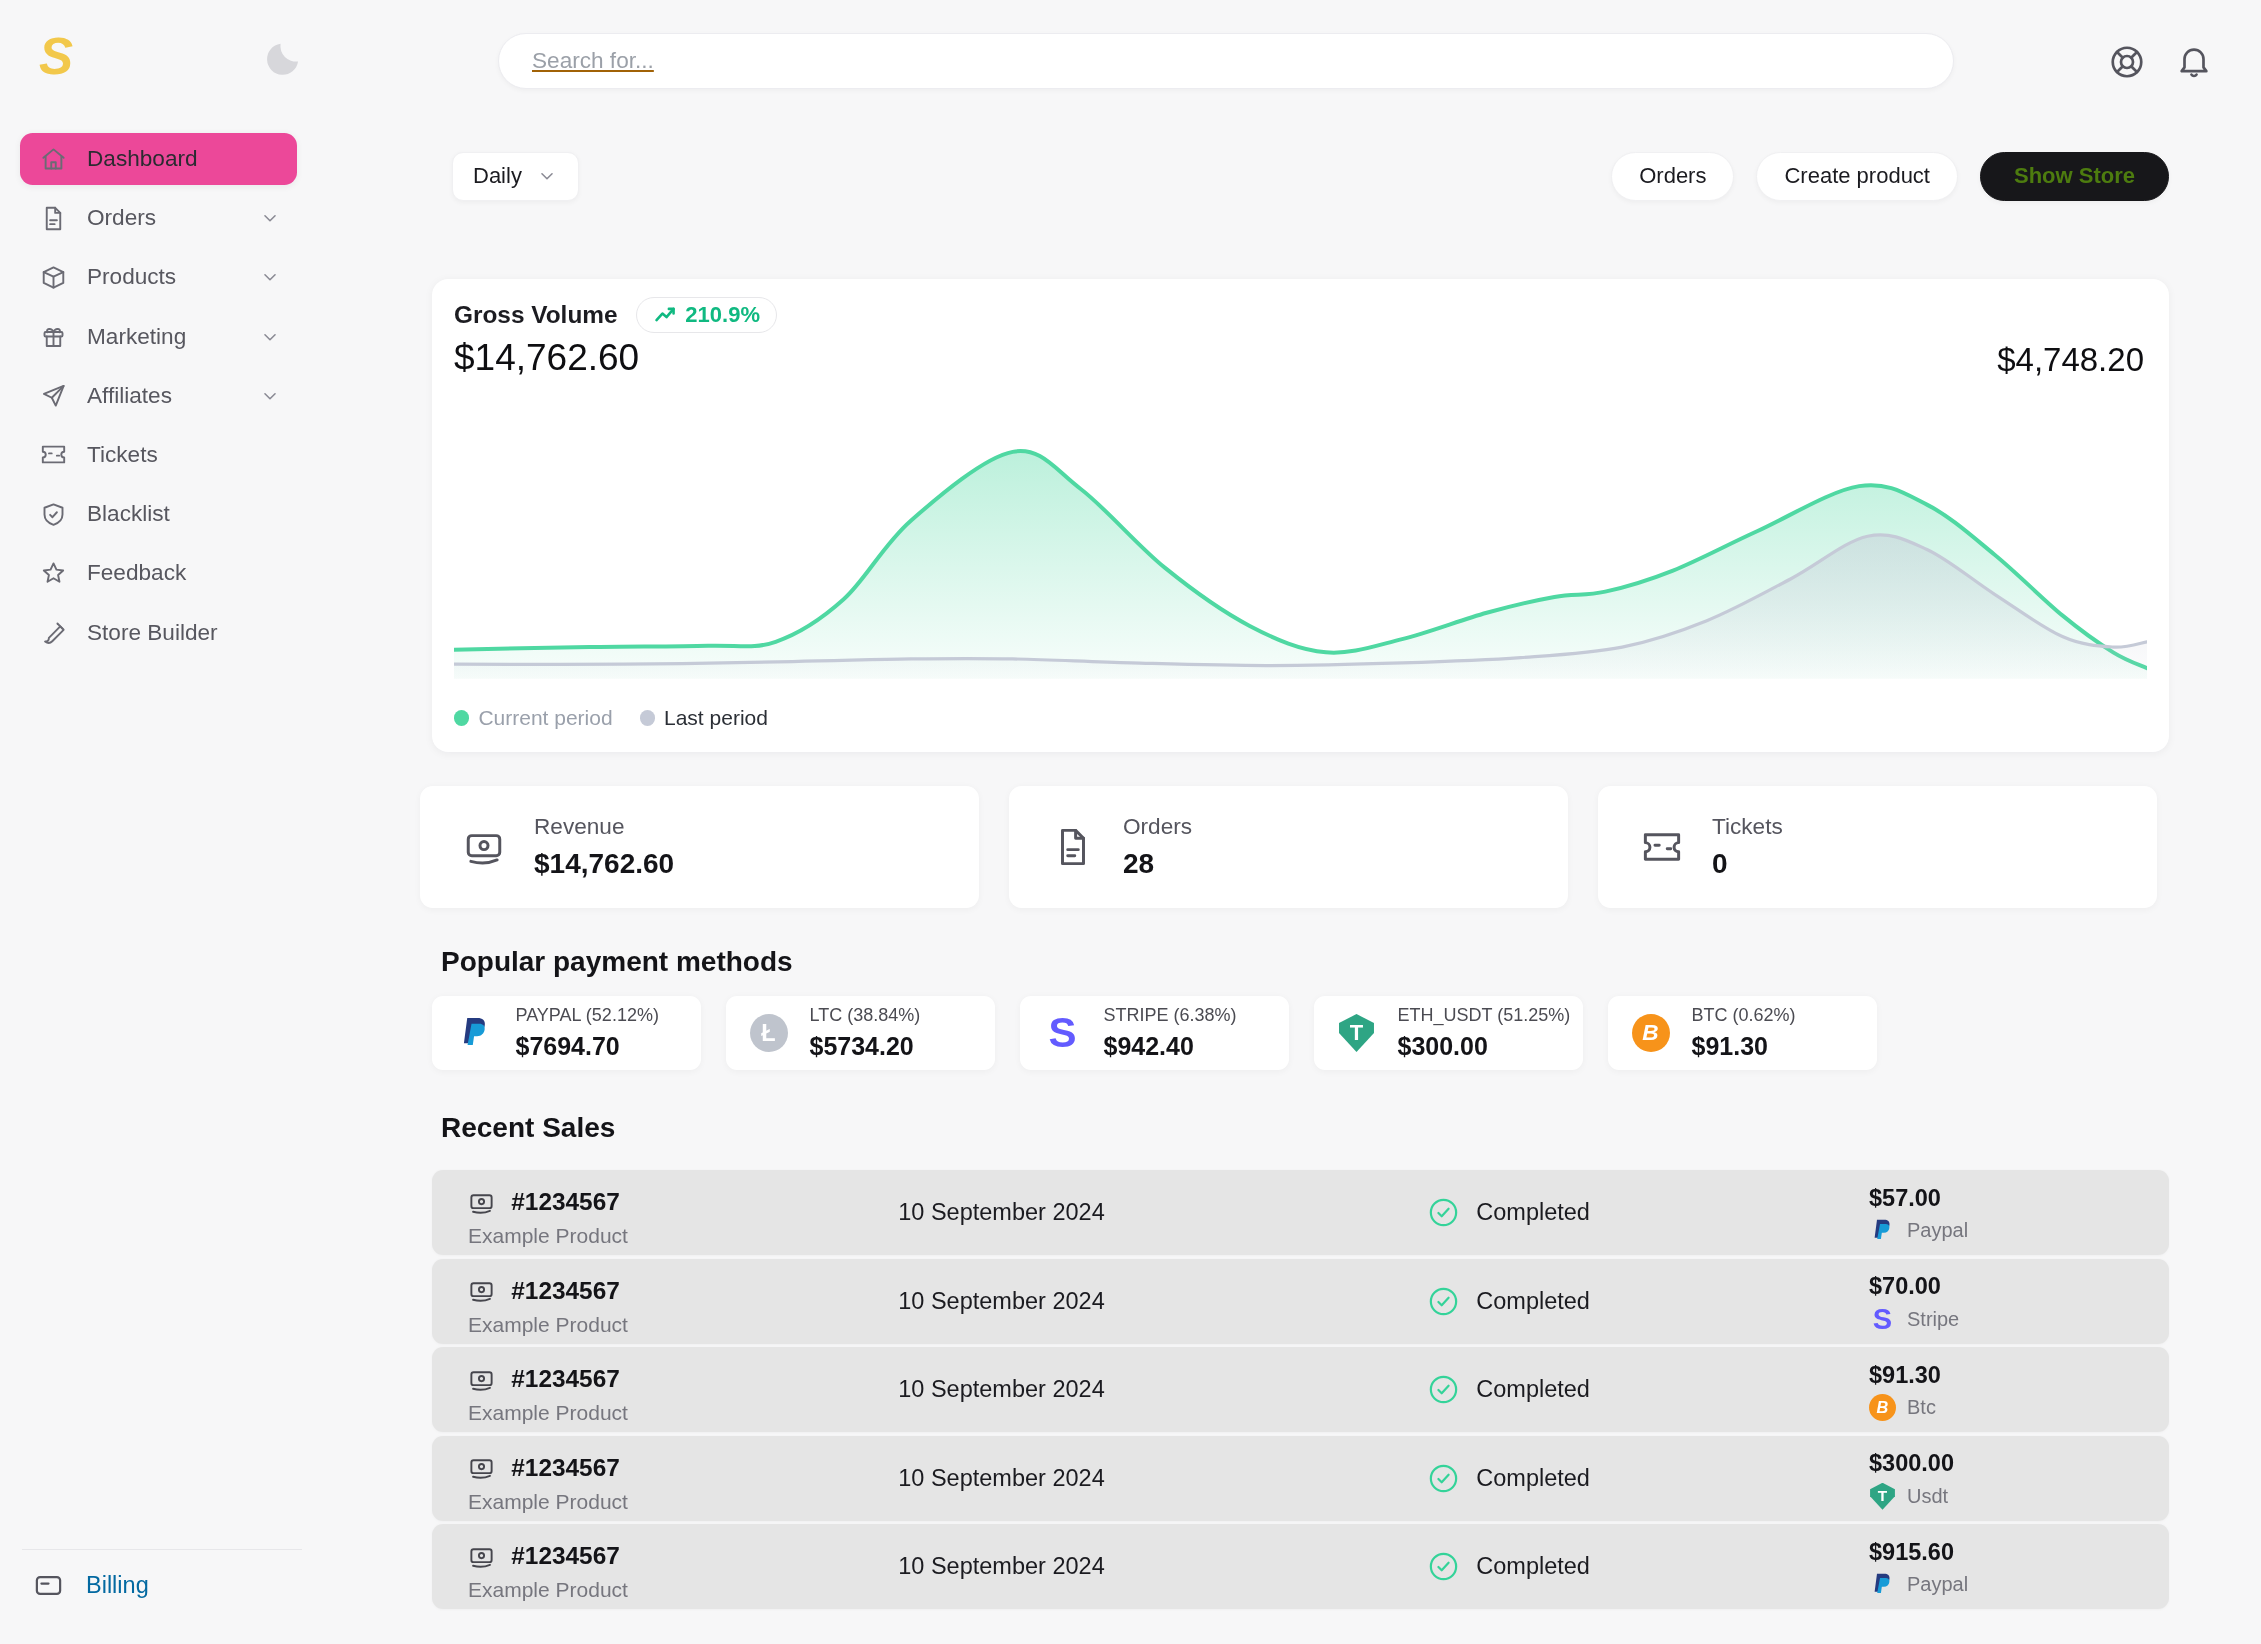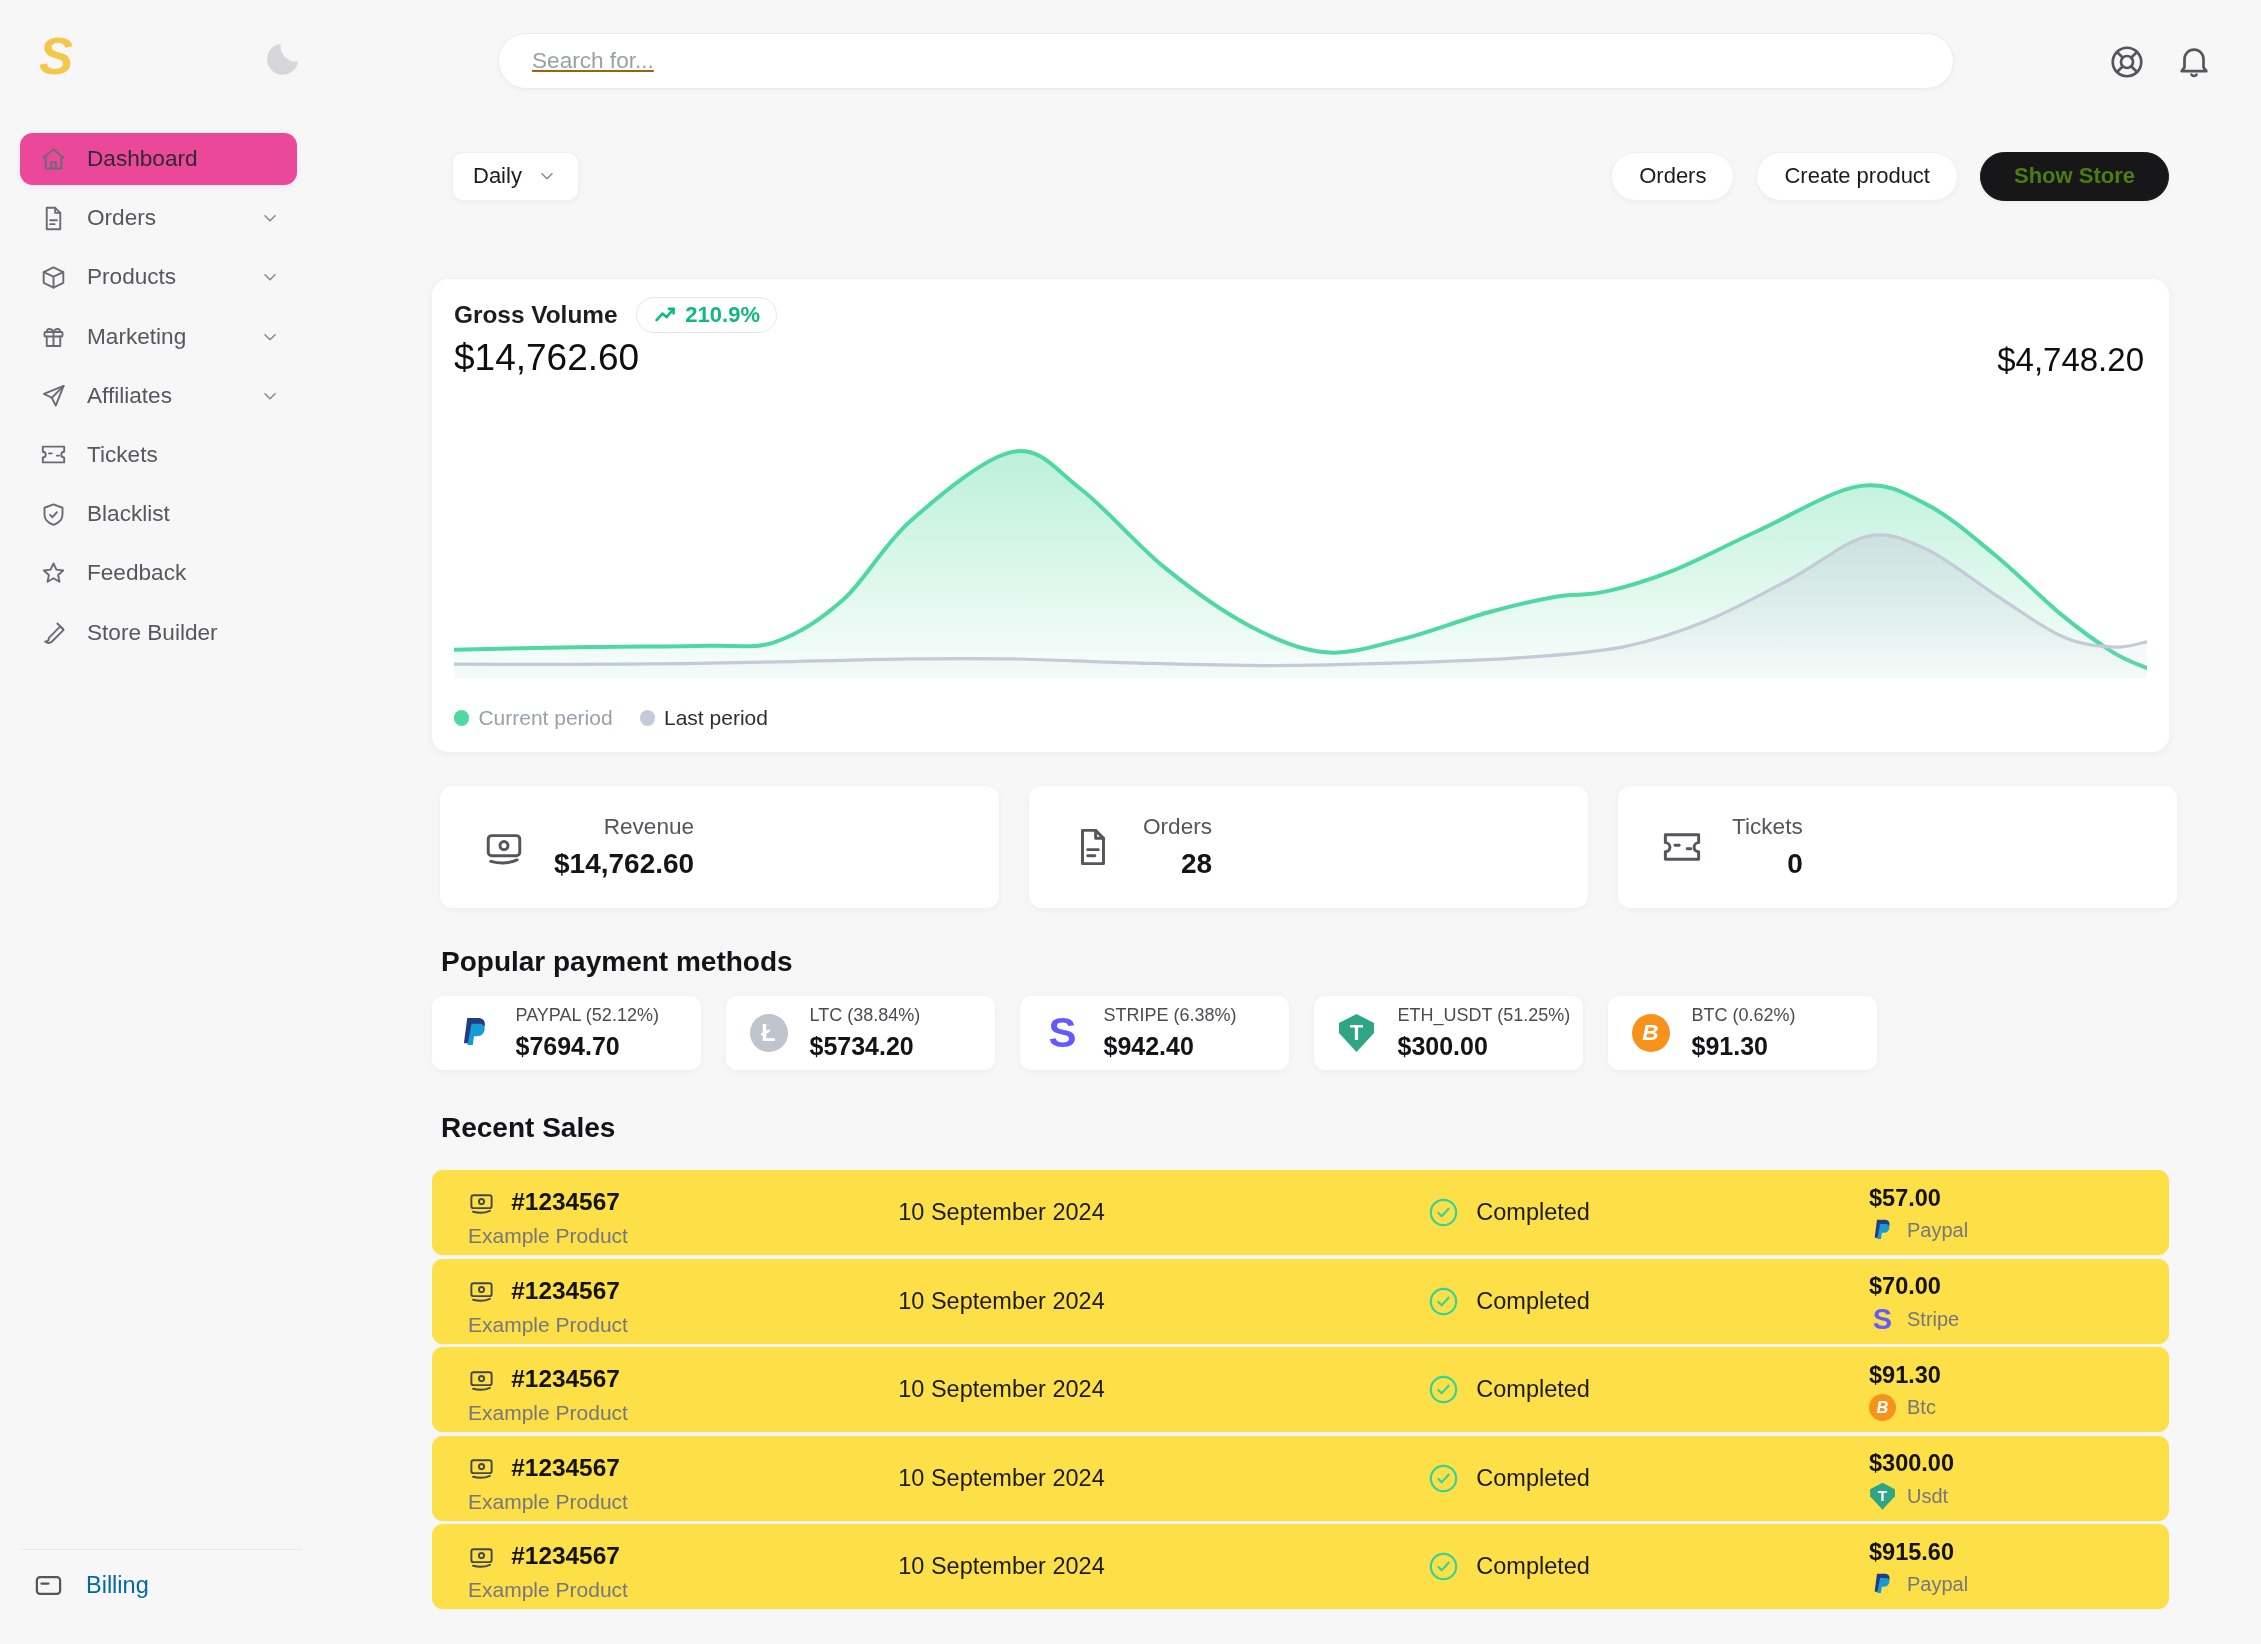--- a/index.html
+++ b/index.html
@@ -69,21 +69,21 @@
   .gv-value2{position:absolute;right:25px;top:62px;font-size:33px;font-weight:500;color:#0e0e11;}
   .gv-plot{position:absolute;left:22px;right:22px;top:125px;height:282px;}
   .gv-plot svg{width:100%;height:100%;display:block;}
   .legend{position:absolute;left:22px;bottom:22px;display:flex;align-items:center;gap:27px;}
   .legend-item{display:flex;align-items:center;gap:9px;font-size:21px;}
   .legend-dot{width:15.4px;height:15.4px;border-radius:50%;}
   .legend-item:nth-child(1) .legend-label{color:#9aa0ab;}
   .legend-item:nth-child(2) .legend-label{color:#2b2f36;}
 
   
-  .stats{position:absolute;left:440px;top:786px;width:1737px;display:flex;gap:30px;text-align:right;}
+  .stats{position:absolute;left:420px;top:786px;width:1737px;display:flex;gap:30px;}
   .stat-card{flex:1;height:122px;background:#fff;border-radius:12.7px;box-shadow:0 1.8px 7.2px rgba(20,20,30,.04);
              display:flex;align-items:center;padding-left:43px;gap:29px;}
   .stat-card .ic{width:42px;height:42px;color:#55555e;}
   .stat-label{font-size:22.6px;color:#55555e;margin-bottom:7.2px;}
   .stat-value{font-size:28px;font-weight:600;color:#141418;}
 
   
   .pay-heading{position:absolute;left:441px;top:946px;font-size:28px;font-weight:700;color:#141418;}
   .payments{position:absolute;left:432px;top:996px;display:flex;gap:25px;}
   .pay-card{width:269px;height:74px;background:#fff;border-radius:11px;box-shadow:0 1.8px 7.2px rgba(20,20,30,.04);
@@ -106,21 +106,21 @@
            clip-path:polygon(50% 0%,96% 24%,96% 50%,50% 100%,4% 50%,4% 24%);}
   .pi-usdt::after{content:"T";font-size:22px;font-weight:900;}
   .pi-sm.pi-usdt::after{font-size:15.4px;}
   .pi-btc{background:#f7931a;}
   .pi-btc::after{content:"B";font-size:22.6px;font-weight:900;font-style:italic;}
   .pi-sm.pi-btc::after{font-size:16.3px;}
 
   
   .sales-heading{position:absolute;left:441px;top:1112px;font-size:28px;font-weight:700;color:#141418;}
   .sales{position:absolute;left:432px;top:1170px;width:1737px;}
-  .sale-row{position:relative;height:85px;margin-bottom:3.6px;background:#fde047;border-radius:11px;
+  .sale-row{position:relative;height:85px;margin-bottom:3.6px;background:#e5e5e5;border-radius:11px;
             box-shadow:0 0.9px 2.7px rgba(20,20,30,.03);}
   .sale-idrow{position:absolute;left:36px;top:18px;display:flex;align-items:center;gap:16.3px;}
   .sale-idrow .ic{width:27px;height:27px;color:#46464d;}
   .sale-id{font-size:24.4px;font-weight:600;color:#141418;}
   .sale-product{position:absolute;left:36px;top:54px;font-size:21px;color:#76767e;}
   .sale-date{position:absolute;left:434px;top:0;width:271px;height:100%;display:flex;
              align-items:center;justify-content:center;font-size:23.5px;color:#1b1b20;}
   .sale-status{position:absolute;left:995px;top:0;height:100%;display:flex;align-items:center;gap:16.3px;
                font-size:23.5px;color:#1b1b20;}
   .sale-status .ic{width:33px;height:33px;}

